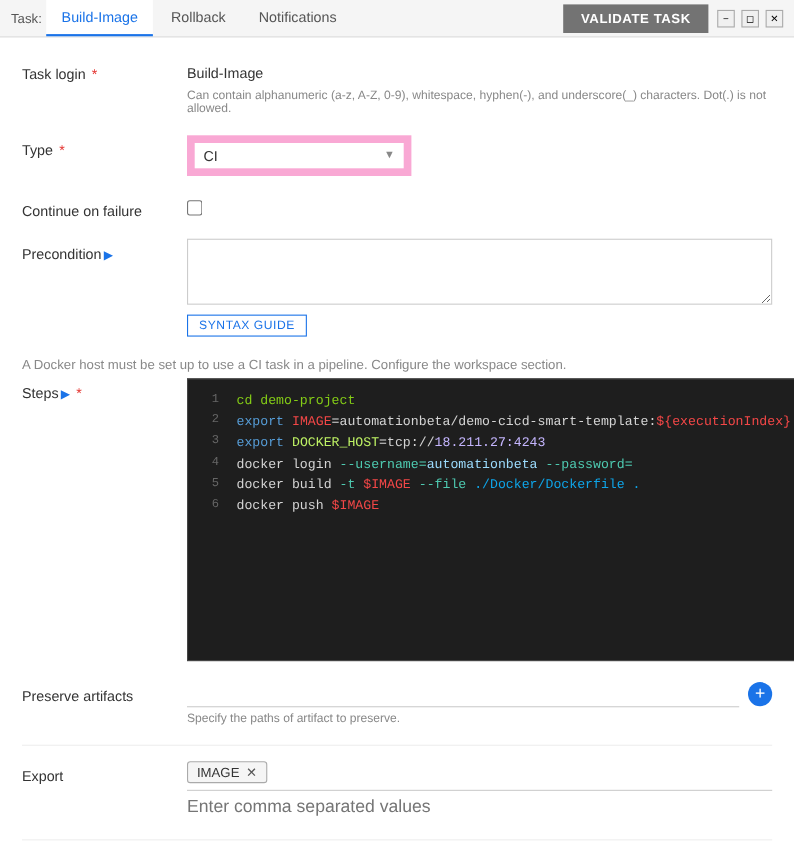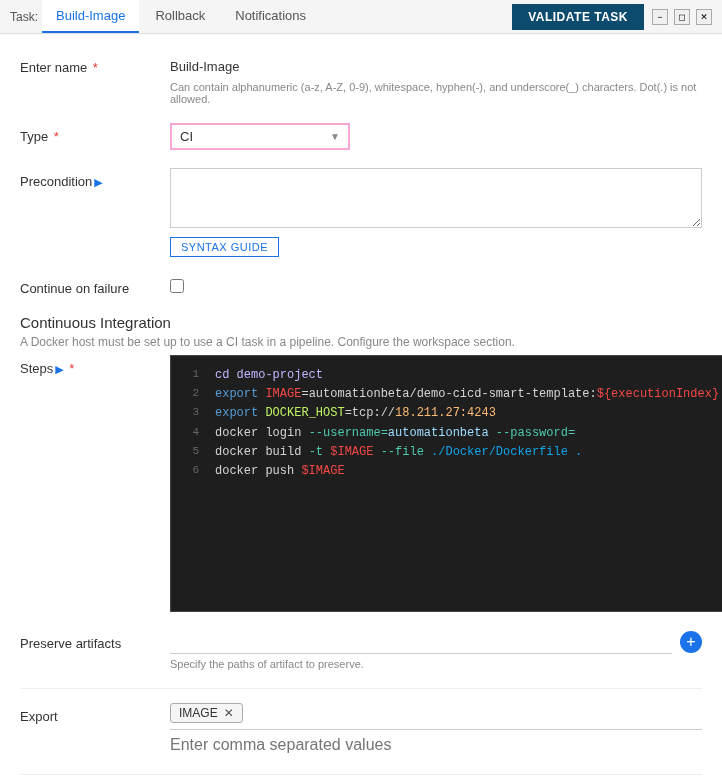--- a/index.html
+++ b/index.html
@@ -34,21 +34,21 @@
       outline: none;
     }
     .tab.active {
       color: #1a73e8;
       border-bottom: 2px solid #1a73e8;
       background: #fff;
       font-weight: 500;
     }
     .validate-btn {
       margin-left: auto;
-      background: #0c4a6e;
+      background: #737373;
       color: #fff;
       border: none;
       padding: 6px 16px;
       font-size: 12px;
       font-weight: 600;
       cursor: pointer;
       letter-spacing: 0.5px;
       text-transform: uppercase;
     }
     .window-controls {
@@ -106,23 +106,23 @@
     .field-hint {
       font-size: 11px;
       color: #888;
       margin-top: 2px;
     }
 
     
     .dropdown-field {
       display: flex;
       align-items: center;
-      border: 2px solid #f9a8d4;
+      border: 7px solid #f9a8d4;
       padding: 4px 8px;
-      width: 180px;
+      width: 204px;
       cursor: pointer;
       background: #fff;
       font-size: 13px;
       color: #333;
     }
     .dropdown-field .arrow {
       margin-left: auto;
       color: #888;
       font-size: 10px;
     }
@@ -192,21 +192,21 @@
     }
     .line-num {
       color: #666;
       min-width: 20px;
       text-align: right;
       margin-right: 16px;
       user-select: none;
       font-size: 11px;
     }
     .code-content { flex: 1; white-space: pre; }
-    .command { color: #c4b5fd; }
+    .command { color: #84cc16; }
 
     
     .artifact-row {
       display: flex;
       align-items: center;
       gap: 8px;
     }
     .artifact-input {
       flex: 1;
       border: none;
@@ -286,62 +286,61 @@
     <button class="win-btn">−</button>
     <button class="win-btn">◻</button>
     <button class="win-btn">✕</button>
   </div>
 </div>
 
 <div class="content">
 
   <div class="form-row">
     <div class="form-label">
-      <span>Enter name</span><span class="required"> *</span>
+      <span>Task login</span><span class="required"> *</span>
     </div>
     <div class="form-field">
       <div class="field-value">Build-Image</div>
       <div class="field-hint">Can contain alphanumeric (a-z, A-Z, 0-9), whitespace, hyphen(-), and underscore(_) characters. Dot(.) is not allowed.</div>
     </div>
   </div>
 
   <div class="form-row">
     <div class="form-label">
       <span>Type</span><span class="required"> *</span>
     </div>
     <div class="form-field">
       <div class="dropdown-field">
         <span>CI</span>
         <span class="arrow">▼</span>
       </div>
     </div>
   </div>
 
   <div class="form-row">
+    <div class="form-label">Continue on failure</div>
+    <div class="form-field">
+      <div class="checkbox-wrapper">
+        <input type="checkbox" style="">
+      </div>
+    </div>
+  </div>
+
+  <div class="form-row">
     <div class="form-label">
       <span>Precondition</span><span class="link-icon">▶</span>
     </div>
     <div class="form-field">
       <textarea class="precondition-textarea" style=""></textarea>
       <div>
         <button class="syntax-guide-btn">SYNTAX GUIDE</button>
       </div>
     </div>
   </div>
 
-  <div class="form-row">
-    <div class="form-label">Continue on failure</div>
-    <div class="form-field">
-      <div class="checkbox-wrapper">
-        <input type="checkbox" style="">
-      </div>
-    </div>
-  </div>
-
-  <div class="section-header">Continuous Integration</div>
   <div class="section-desc">A Docker host must be set up to use a CI task in a pipeline. Configure the workspace section.</div>
 
   <div class="form-row" style="align-items:flex-start;">
     <div class="form-label">
       <span>Steps</span><span class="link-icon">▶</span><span class="required"> *</span>
     </div>
     <div class="form-field">
       <div class="code-editor">
 
         <div class="code-line">
@@ -349,21 +348,21 @@
           <span class="code-content command">cd demo-project</span>
         </div>
 
         <div class="code-line">
           <span class="line-num">2</span>
           <span class="code-content"><span style="color:#569cd6">export </span><span style="color:#f44747">IMAGE</span><span style="color:#d4d4d4">=automationbeta/demo-cicd-smart-template:</span><span style="color:#f44747">${executionIndex}</span></span>
         </div>
 
         <div class="code-line">
           <span class="line-num">3</span>
-          <span class="code-content"><span style="color:#569cd6">export </span><span style="color:#bef264">DOCKER_HOST</span><span style="color:#d4d4d4">=tcp://</span><span style="color:#fdba74">18.211.27:4243</span></span>
+          <span class="code-content"><span style="color:#569cd6">export </span><span style="color:#bef264">DOCKER_HOST</span><span style="color:#d4d4d4">=tcp://</span><span style="color:#c4b5fd">18.211.27:4243</span></span>
         </div>
 
         <div class="code-line">
           <span class="line-num">4</span>
           <span class="code-content"><span style="color:#d4d4d4">docker login </span><span style="color:#4ec9b0">--username=</span><span style="color:#9cdcfe">automationbeta</span><span style="color:#4ec9b0"> --password=</span></span>
         </div>
 
         <div class="code-line">
           <span class="line-num">5</span>
           <span class="code-content"><span style="color:#d4d4d4">docker build </span><span style="color:#4ec9b0">-t </span><span style="color:#f44747">$IMAGE</span><span style="color:#4ec9b0"> --file </span><span style="color:#0ea5e9">./Docker/Dockerfile .</span></span>

